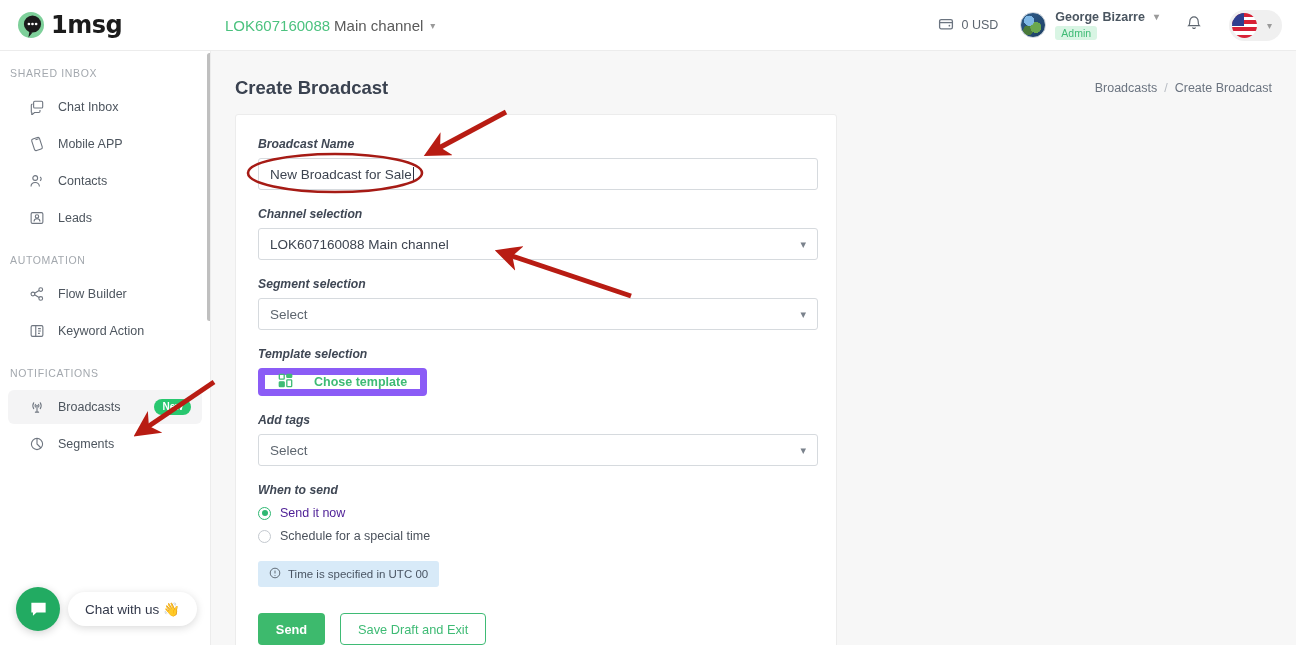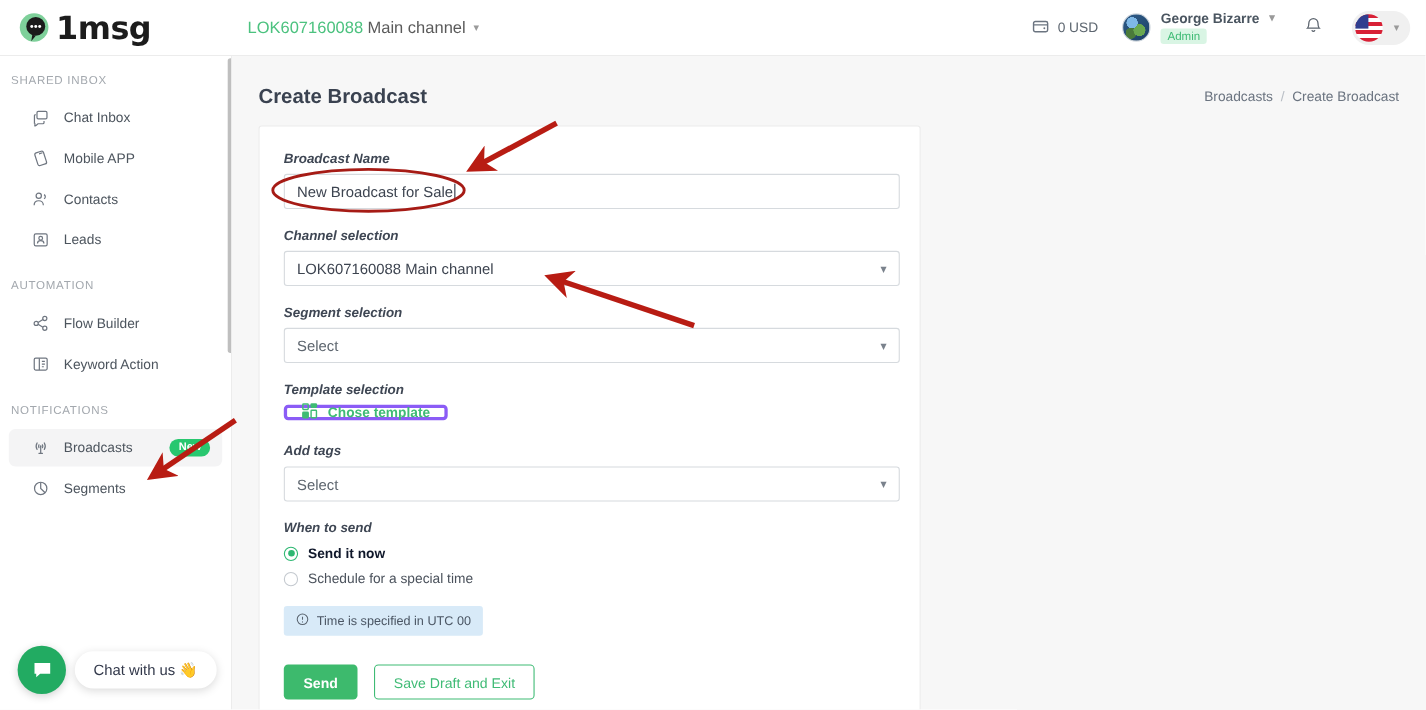--- a/index.html
+++ b/index.html
@@ -14,21 +14,21 @@
   .app { position: relative; width: 1296px; height: 645px; background: #fff; }
 
   
   .topbar {
     position: absolute; top: 0; left: 0; width: 1296px; height: 51px;
     background: #ffffff; border-bottom: 1px solid #ececec;
     display: flex; align-items: center;
   }
   .logo-wrap { display: flex; align-items: center; margin-left: 16px; width: 190px; }
   .logo-mark { position: relative; width: 30px; height: 30px; flex: none; }
-  .logo-text { margin-left: 5px; font-size: 29px; font-weight: 700; color: #1c1c1c; letter-spacing: -0.5px; font-family: "DejaVu Sans", sans-serif; }
+  .logo-text { margin-left: 5px; font-size: 24px; font-weight: 700; color: #1c1c1c; letter-spacing: -0.5px; font-family: "DejaVu Sans", sans-serif; }
 
   .channel-sel {
     margin-left: 19px; font-size: 15px; color: #5a5a5a;
     display: flex; align-items: center; gap: 4px; cursor: pointer; white-space: nowrap; text-align: center;
   }
   .channel-id { color: #4cc27f; }
   .caret { font-size: 10px; color: #9a9a9a; margin-left: 3px; }
 
   .topbar-right {
     margin-left: auto; display: flex; align-items: center; gap: 0; padding-right: 14px;
@@ -125,35 +125,35 @@
     background: #fff; font-size: 13.5px; color: #3d4450; padding: 12px 11px;
     display: flex; align-items: center; font-family: "Liberation Sans", sans-serif;
   }
   .f-input { position: relative; }
   .caret-bar { display: inline-block; width: 1px; height: 15px; background: #2b3140; margin-left: 1px; animation: none; }
   .f-select { cursor: pointer; justify-content: space-between; }
   .f-select .sel-caret { color: #7a828c; font-size: 11px; }
   .f-select.placeholder { color: #5e666f; }
 
   .btn-template {
-    display: inline-flex; align-items: center; gap: 9px; height: 14px; padding: 0 13px;
-    border: 3px solid #8b5cf6; border-radius: 4px; background: #fff; color: #3fbb75;
+    display: inline-flex; align-items: center; gap: 21px; height: 28px; padding: 0 13px;
+    border: 7px solid #8b5cf6; border-radius: 4px; background: #fff; color: #3fbb75;
     font-size: 12.5px; font-weight: 600; cursor: pointer;
   }
 
   .radio-row { display: flex; align-items: center; gap: 9px; margin-top: 9px; cursor: pointer; }
   .radio {
     width: 13px; height: 13px; border-radius: 50%; border: 1px solid #c4c9cf; background: #fff;
     flex: none; position: relative;
   }
   .radio.on { border-color: #2eb872; }
   .radio.on::after {
     content: ""; position: absolute; inset: 2.5px; border-radius: 50%; background: #2eb872;
   }
-  .radio-lbl { font-size: 12.5px; color: #0f172a; font-weight: 700; }
+  .radio-lbl { font-size: 12.5px; color: #4c1d95; font-weight: 400; }
   .radio-lbl.reg { font-weight: 400; color: #4b525c; }
 
   .utc-note {
     display: inline-flex; align-items: center; gap: 7px; margin-top: 18px;
     background: #d8eaf8; color: #4a5563; border-radius: 3px; padding: 6px 11px; font-size: 11.5px;
   }
 
   .btn-row { display: flex; gap: 15px; margin-top: 26px; }
   .btn-send {
     width: 67px; height: 32px; background: #3dba6d; color: #fff; border: none; border-radius: 4px;

